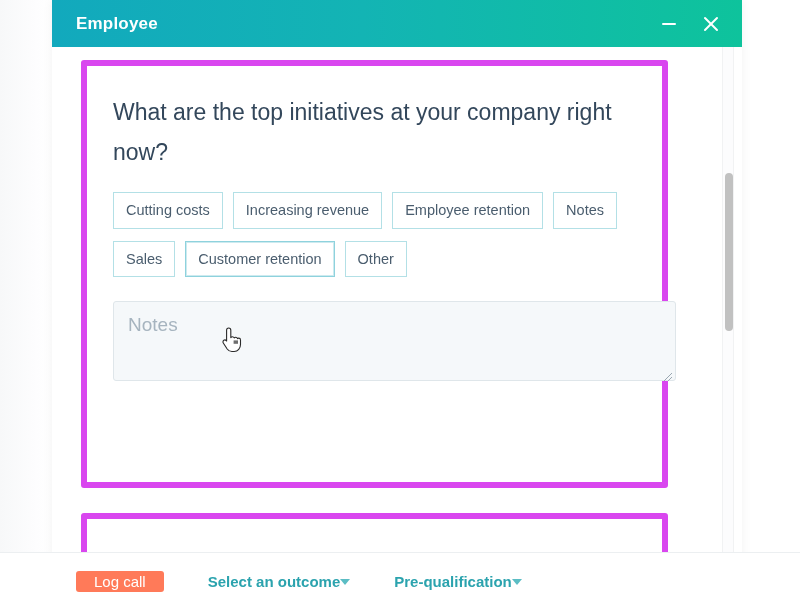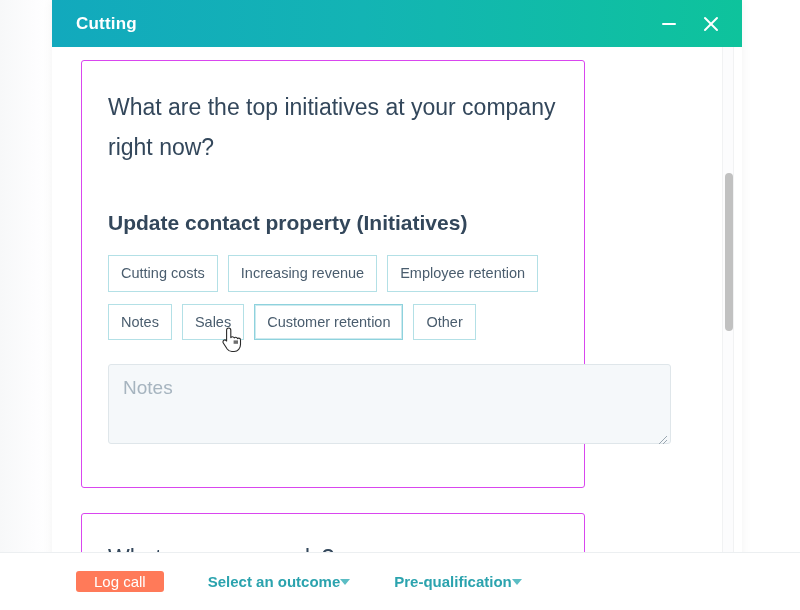--- a/index.html
+++ b/index.html
@@ -86,23 +86,23 @@
   .modal-body {
     position: relative;
     height: 505px;
     background: #ffffff;
     overflow: hidden;
   }
 
   .card {
     position: absolute;
     left: 29px;
-    width: 504px;
-    background: #ffffff;
-    border: 1px solid #d946ef;
+    width: 587px;
+    background: #ffffff;
+    border: 6px solid #d946ef;
     border-radius: 3px;
     box-sizing: border-box;
   }
   .card-1 { top: 13px; height: 428px; }
   .card-2 { top: 466px; height: 120px; }
 
   .card-inner { padding: 26px 26px 0 26px; }
 
   .question {
     color: #33475b;
@@ -262,21 +262,21 @@
 <body>
 
 <div id="root">
 
   <div class="page-bg"></div>
   <div class="page-bg-left"></div>
 
   <div class="modal">
 
     <div class="modal-header">
-      <div class="modal-title">Cutting</div>
+      <div class="modal-title">Employee</div>
       <div class="header-actions">
         <div class="hdr-btn">
           <svg width="16" height="16" viewBox="0 0 16 16">
             <line x1="2" y1="8" x2="14" y2="8" stroke="#ffffff" stroke-width="2" stroke-linecap="round"></line>
           </svg>
         </div>
         <div class="hdr-btn">
           <svg width="18" height="18" viewBox="0 0 18 18">
             <line x1="3" y1="3" x2="15" y2="15" stroke="#ffffff" stroke-width="2" stroke-linecap="round"></line>
             <line x1="15" y1="3" x2="3" y2="15" stroke="#ffffff" stroke-width="2" stroke-linecap="round"></line>
@@ -284,21 +284,20 @@
         </div>
       </div>
     </div>
 
     <div class="modal-body">
 
       <div class="card card-1">
         <div class="card-inner">
           <p class="question">What are the top initiatives at your company right now?</p>
 
-          <h3 class="subhead">Update contact property (Initiatives)</h3>
 
           <div class="chips">
             <div class="chip">Cutting costs</div>
             <div class="chip">Increasing revenue</div>
             <div class="chip">Employee retention</div>
             <div class="chip">Notes</div>
             <div class="chip">Sales</div>
             <div class="chip hovered">Customer retention</div>
             <div class="chip">Other</div>
           </div>

